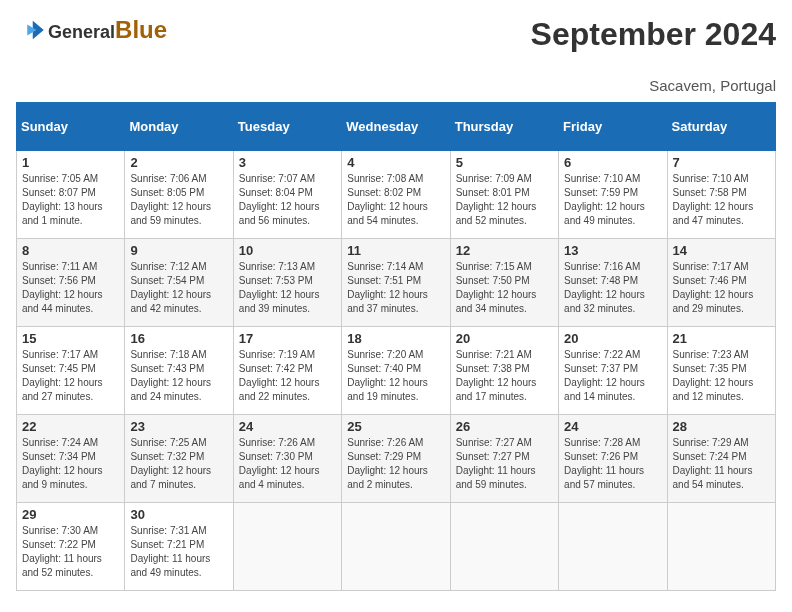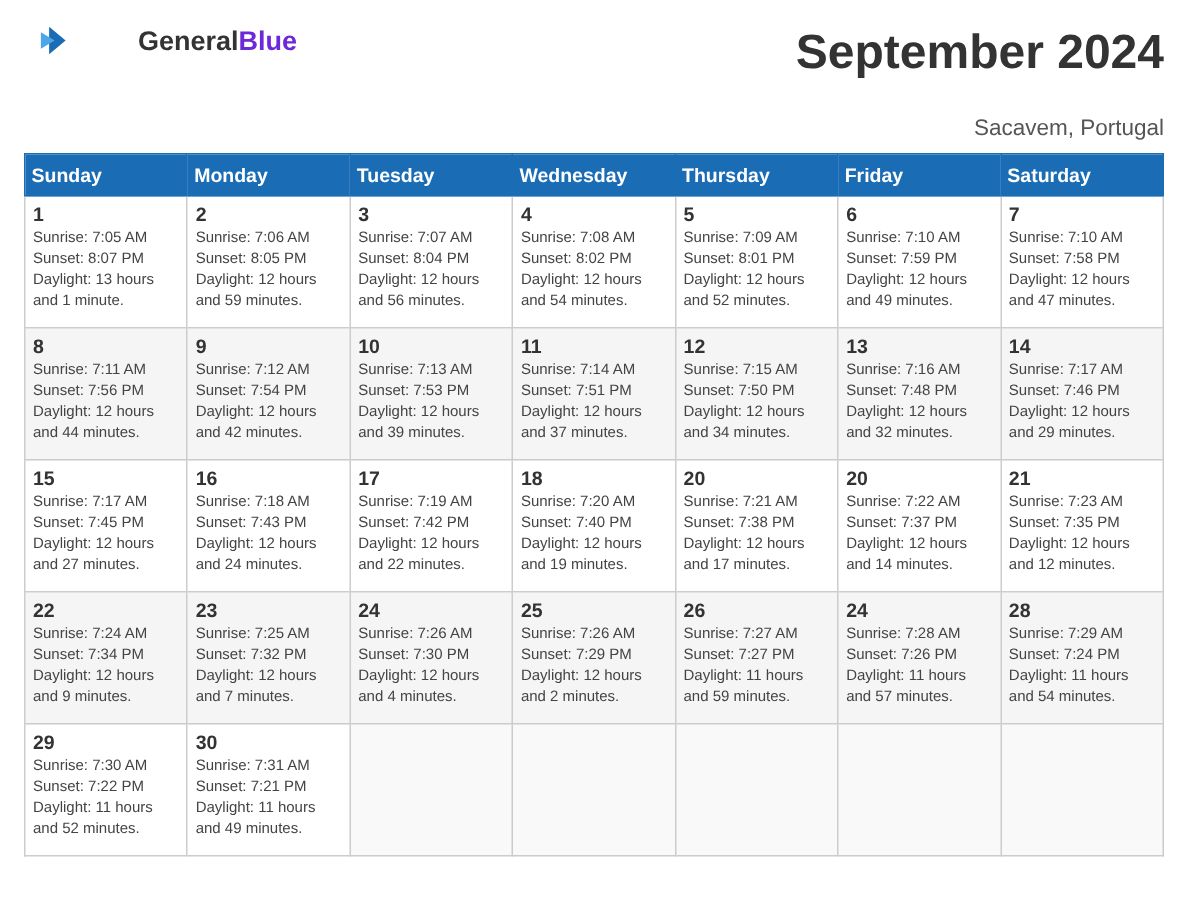--- a/index.html
+++ b/index.html
@@ -18,26 +18,25 @@
     }
     .logo {
       display: flex;
       align-items: center;
       gap: 4px;
     }
     .logo-text-general {
       font-size: 18px;
       font-weight: bold;
       color: #333;
-      margin-left: 44px;
     }
     .logo-text-blue {
-      font-size: 18px;
-      font-weight: bold;
-      color: #6d28d9;
+      font-size: 24px;
+      font-weight: bold;
+      color: #a16207;
     }
     .logo-icon {
       width: 28px;
       height: 22px;
     }
     .title-block {
       text-align: right;
     }
     .month-title {
       font-size: 32px;
@@ -52,21 +51,21 @@
     table {
       width: 100%;
       border-collapse: collapse;
       table-layout: fixed;
     }
     th {
       background-color: #1a6db5;
       color: #fff;
       font-size: 13px;
       font-weight: bold;
-      padding: 6px 4px;
+      padding: 16px 4px;
       text-align: left;
       border: 1px solid #1a6db5;
     }
     td {
       vertical-align: top;
       border: 1px solid #ccc;
       padding: 4px 5px;
       font-size: 10.5px;
       color: #333;
       background: #fff;

